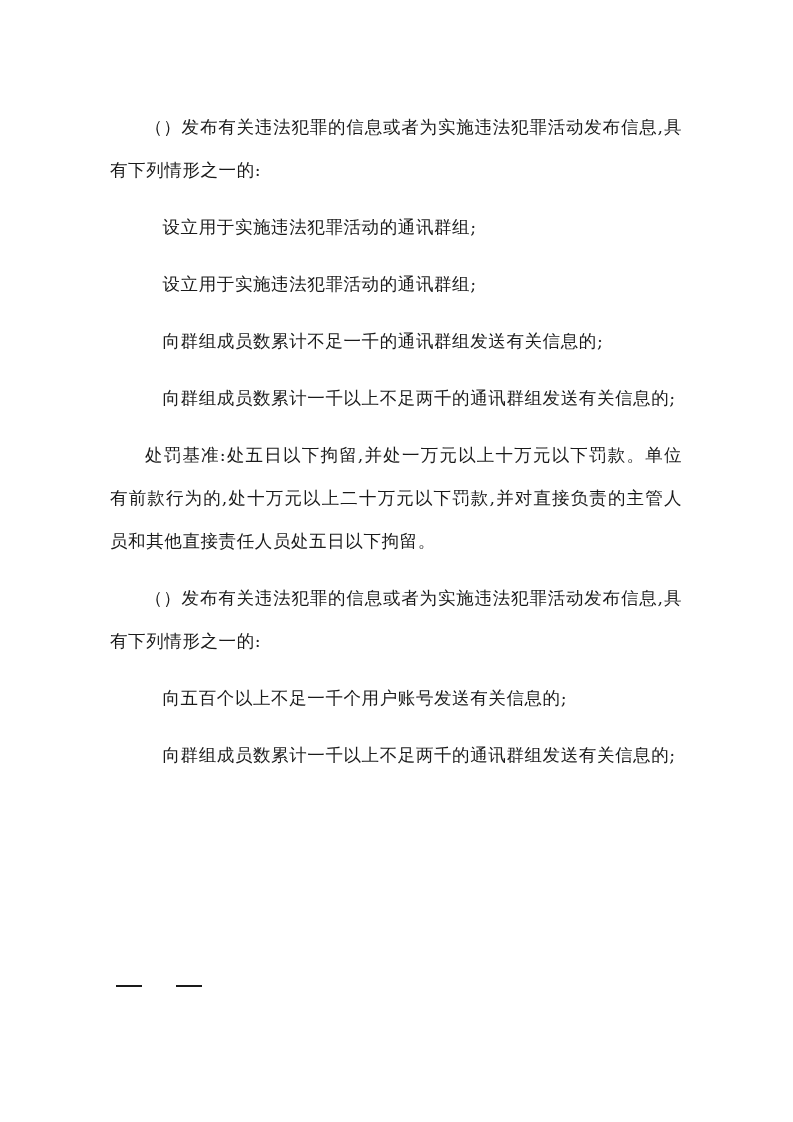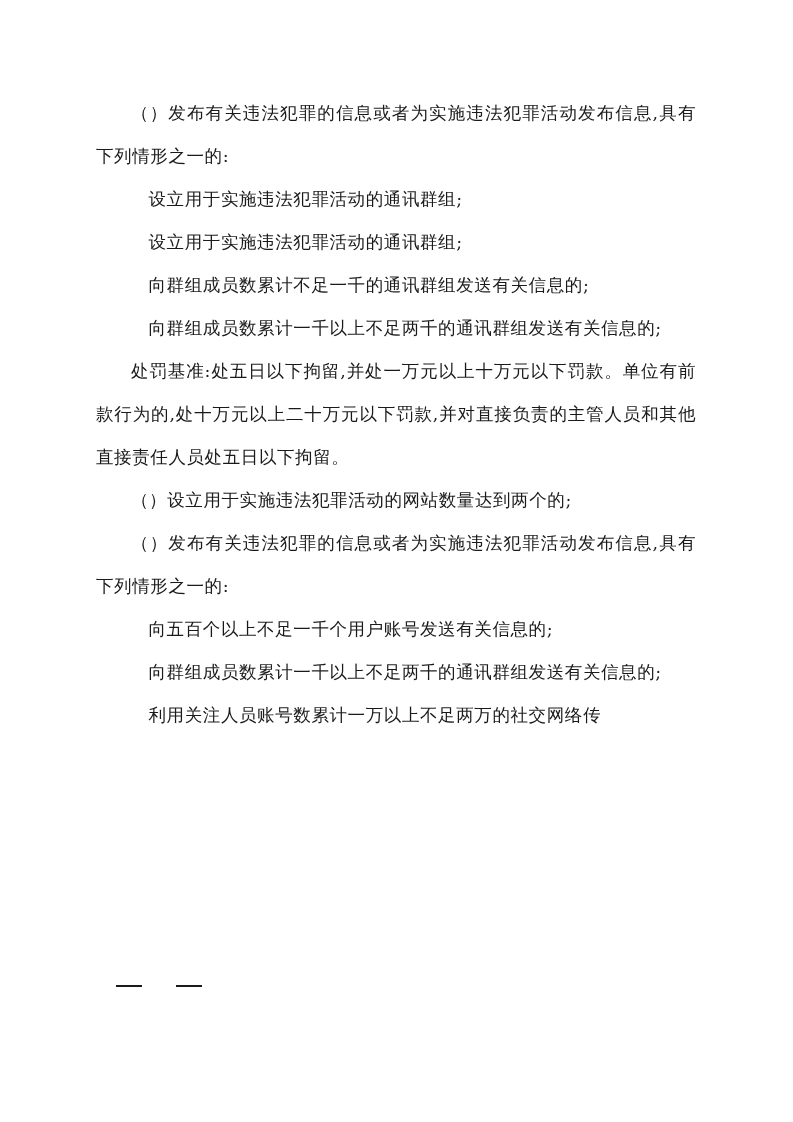--- a/index.html
+++ b/index.html
@@ -23,21 +23,21 @@
     width: 600px;
     font-family: "DejaVu Serif", "Liberation Serif", serif;
     font-size: 17.5px;
     line-height: 43px;
     color: #1a1a1a;
     text-align: justify;
     text-justify: inter-ideograph;
     letter-spacing: 0.6px;
   }
   .para {
-    margin: 0;
+    margin: 14px;
     text-indent: 2em;
     white-space: normal;
   }
   .para.sub {
     text-indent: 3em;
   }
   .dashes {
     position: absolute;
     left: 116px;
     top: 975px;
@@ -57,23 +57,21 @@
 <body>
 
 <div class="page">
   <div class="doc-body">
     <p class="para">（）发布有关违法犯罪的信息或者为实施违法犯罪活动发布信息,具有下列情形之一的:</p>
     <p class="para sub">设立用于实施违法犯罪活动的通讯群组;</p>
     <p class="para sub">设立用于实施违法犯罪活动的通讯群组;</p>
     <p class="para sub">向群组成员数累计不足一千的通讯群组发送有关信息的;</p>
     <p class="para sub">向群组成员数累计一千以上不足两千的通讯群组发送有关信息的;</p>
     <p class="para">处罚基准:处五日以下拘留,并处一万元以上十万元以下罚款。单位有前款行为的,处十万元以上二十万元以下罚款,并对直接负责的主管人员和其他直接责任人员处五日以下拘留。</p>
-    <p class="para">（）设立用于实施违法犯罪活动的网站数量达到两个的;</p>
     <p class="para">（）发布有关违法犯罪的信息或者为实施违法犯罪活动发布信息,具有下列情形之一的:</p>
     <p class="para sub">向五百个以上不足一千个用户账号发送有关信息的;</p>
     <p class="para sub">向群组成员数累计一千以上不足两千的通讯群组发送有关信息的;</p>
-    <p class="para sub">利用关注人员账号数累计一万以上不足两万的社交网络传</p>
   </div>
   <div class="dashes">
     <span class="dash dash-1"></span>
     <span class="dash dash-2"></span>
   </div>
 </div>
 
 </body></html>

